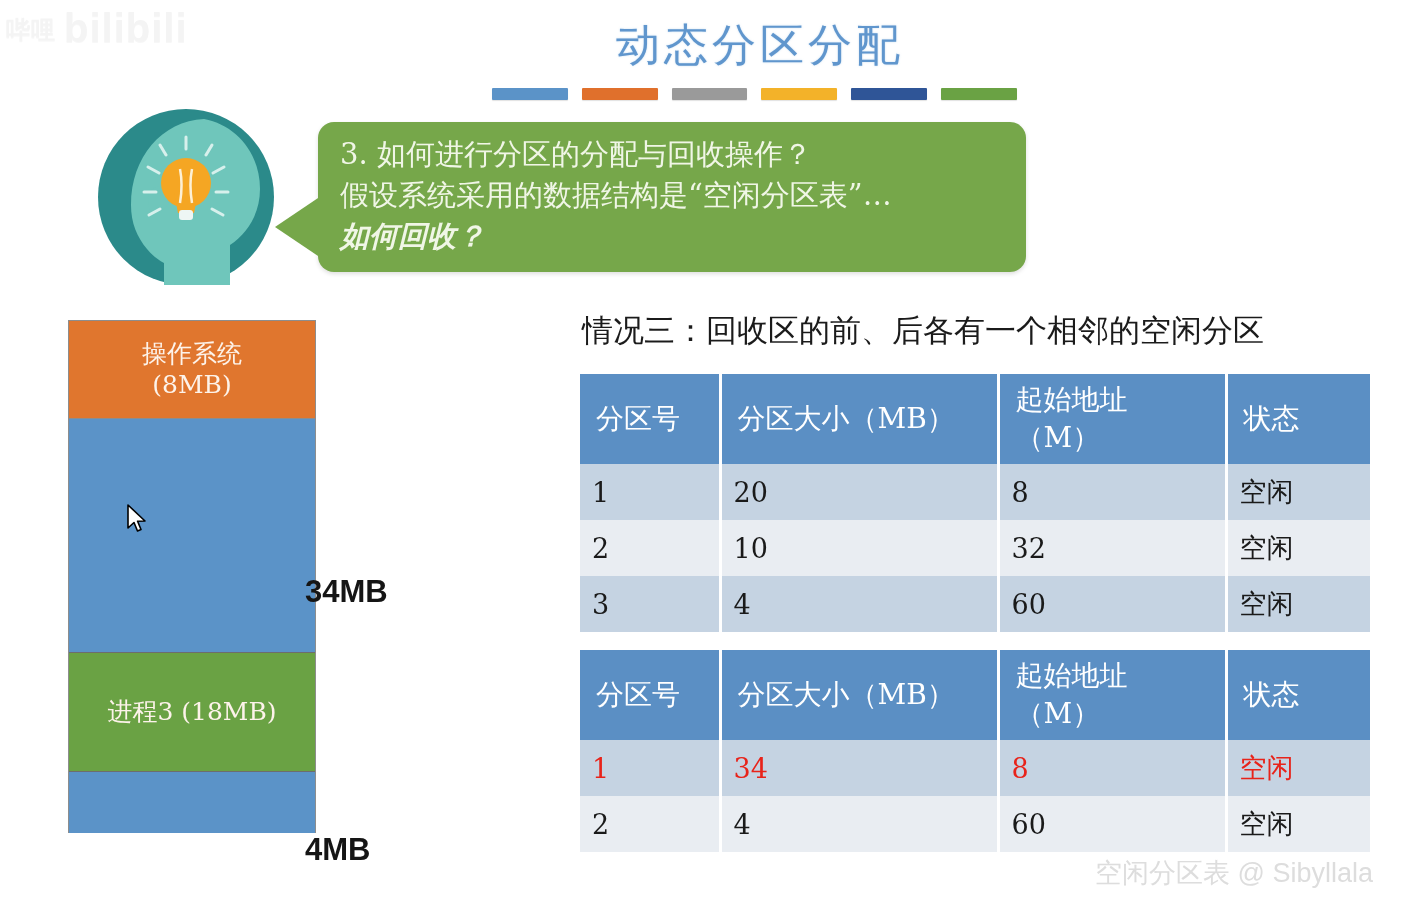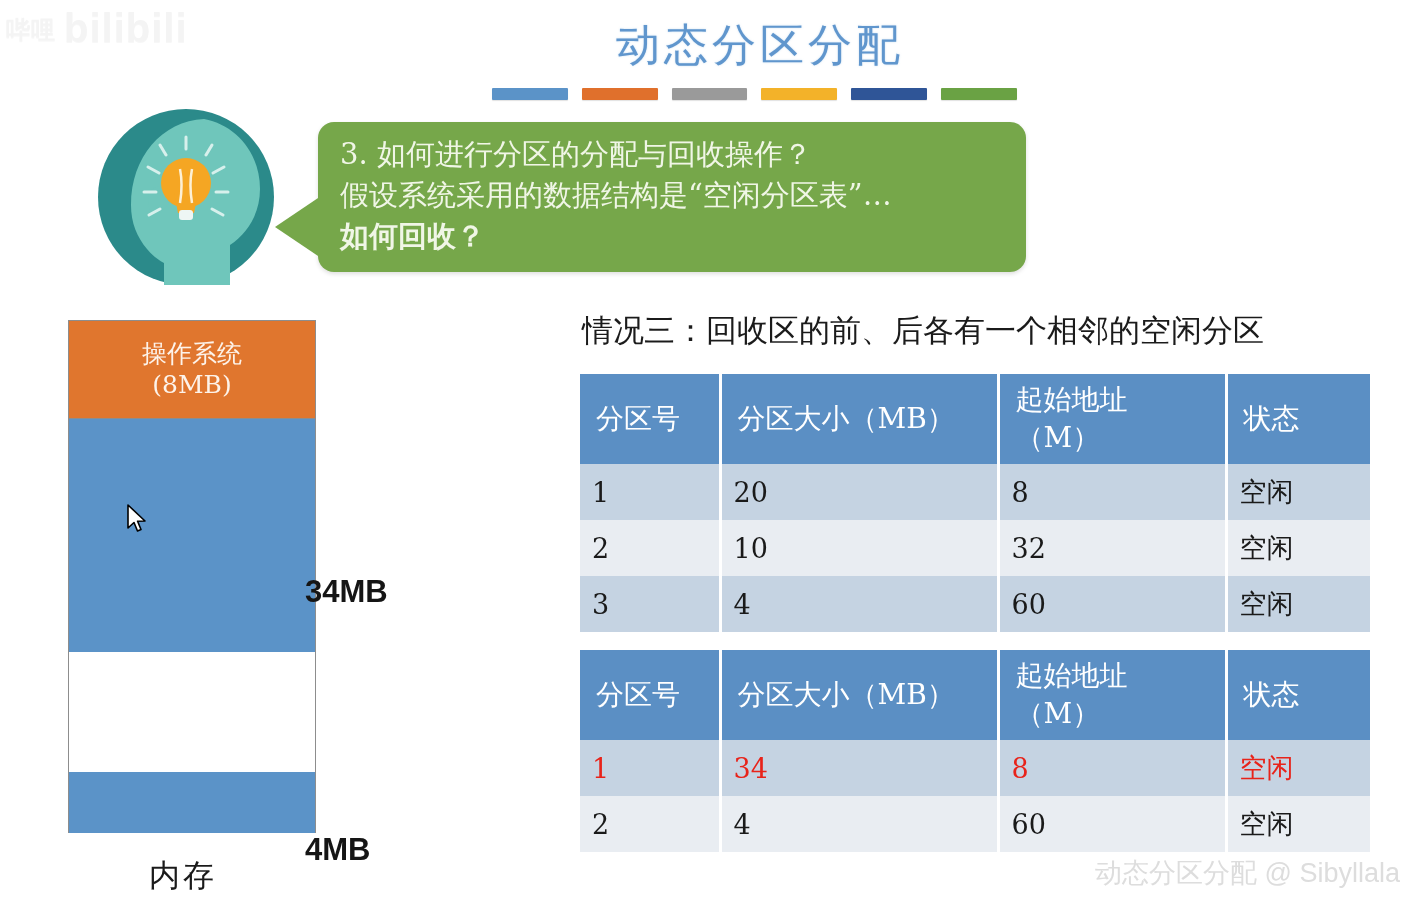--- a/index.html
+++ b/index.html
@@ -52,21 +52,21 @@
   }
   #callout-tail{
     position:absolute;left:275px;top:196px;width:46px;height:62px;
   }
   .callout-text{
     position:absolute;left:340px;top:134px;width:670px;
     color:#f0f6e6;line-height:1.42;
     font-family:"DejaVu Serif","Liberation Serif",serif;
   }
   .callout-line{font-size:29px;white-space:nowrap;}
-  .callout-line.em{font-weight:bold;font-size:29px;}
+  .callout-line.em{font-style:italic;font-weight:bold;font-size:29px;}
 
   
   #memory-column{
     position:absolute;left:68px;top:320px;width:248px;height:513px;
     border:1px solid #8d8d8d;box-sizing:border-box;padding-left:8px;
   }
   .mem-block{
     position:absolute;left:0;width:100%;box-sizing:border-box;
     display:flex;flex-direction:column;align-items:center;justify-content:center;
     color:#fdf3ea;font-size:25px;line-height:1.22;
@@ -173,25 +173,27 @@
     <div class="callout-line">假设系统采用的数据结构是“空闲分区表”…</div>
     <div class="callout-line em">如何回收？</div>
   </div>
 
   <div id="memory-column">
     <div class="mem-block" id="mem-os">
       <span>操作系统</span>
       <span>(8MB)</span>
     </div>
     <div class="mem-block" id="mem-free-top"></div>
+    <div class="mem-block" id="mem-proc3">
+      <span>进程3 (18MB)</span>
+    </div>
     <div class="mem-block" id="mem-free-bot"></div>
   </div>
   <div class="mem-label-right" id="label-34mb">34MB</div>
   <div class="mem-label-right" id="label-4mb">4MB</div>
-  <div id="memory-caption">内存</div>
 
   <svg id="mouse-cursor" viewBox="0 0 22 30">
     <path d="M2 1 L2 24 L8 18.5 L11.5 27 L15 25.5 L11.6 17.3 L19 17 Z" fill="#ffffff" stroke="#000000" stroke-width="1.6" stroke-linejoin="round"></path>
   </svg>
 
   <div id="case-heading">情况三：回收区的前、后各有一个相邻的空闲分区</div>
 
   <table class="ptable" id="table-before">
     <colgroup>
       <col class="c-id">
@@ -253,15 +255,15 @@
       </tr>
       <tr class="band-b">
         <td>2</td>
         <td>4</td>
         <td>60</td>
         <td>空闲</td>
       </tr>
     </tbody>
   </table>
 
-  <div id="corner-watermark">动态分区分配 @ Sibyllala</div>
+  <div id="corner-watermark">空闲分区表 @ Sibyllala</div>
 
 </div>
 
 </body></html>

